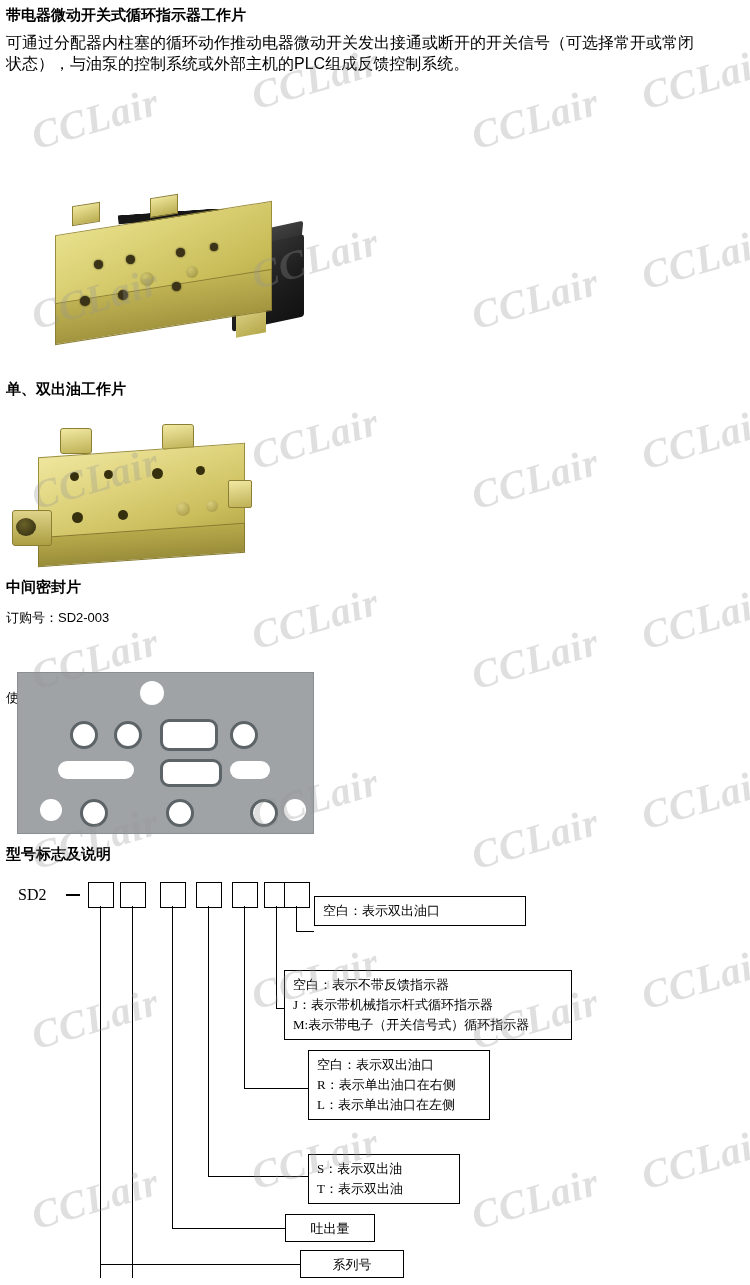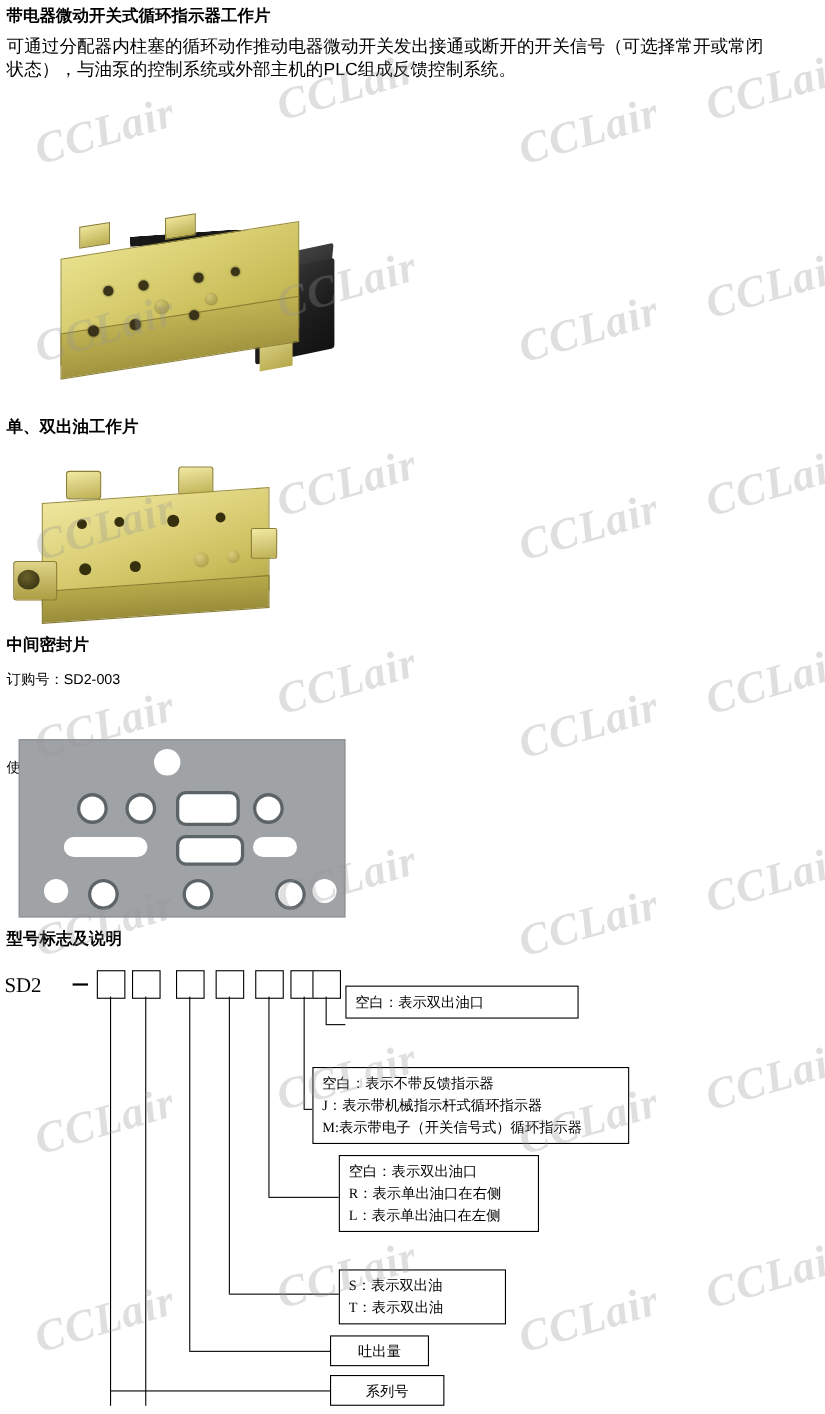--- a/index.html
+++ b/index.html
@@ -183,23 +183,23 @@
   .g-slot {
     position: absolute; background: #ffffff; border-radius: 9px;
   }
   .g-slot-ring {
     position: absolute; background: #ffffff; border: 3px solid #5d6468; border-radius: 9px;
   }
 
   
   .diagram { position: absolute; left: 0; top: 870px; width: 750px; height: 415px; }
   .sd2-label {
-    position: absolute; left: 4px; top: 16px;
+    position: absolute; left: 18px; top: 16px;
     font-family: "Liberation Serif", serif;
-    font-size: 19px;
+    font-size: 16px;
   }
   .dash {
     position: absolute; left: 66px; top: 24px; width: 14px; height: 0;
     border-top: 2px solid #000;
   }
   .code-box {
     position: absolute; top: 12px; width: 24px; height: 24px;
     border: 1px solid #000; background: #fff;
   }
   .vline { position: absolute; border-left: 1px solid #000; }
@@ -351,21 +351,21 @@
       <div>空白：表示双出油口</div>
       <div>R：表示单出油口在右侧</div>
       <div>L：表示单出油口在左侧</div>
     </div>
 
     <div class="note" style="left:308px; top:284px; width:152px;">
       <div>S：表示双出油</div>
       <div>T：表示双出油</div>
     </div>
 
-    <div class="note note-center" style="left:300px; top:344px; width:90px; height:28px;">
+    <div class="note note-center" style="left:285px; top:344px; width:90px; height:28px;">
       <div>吐出量</div>
     </div>
 
     <div class="note note-center" style="left:300px; top:380px; width:104px; height:28px;">
       <div>系列号</div>
     </div>
 
   </div>
 
   <div id="watermark-layer">

